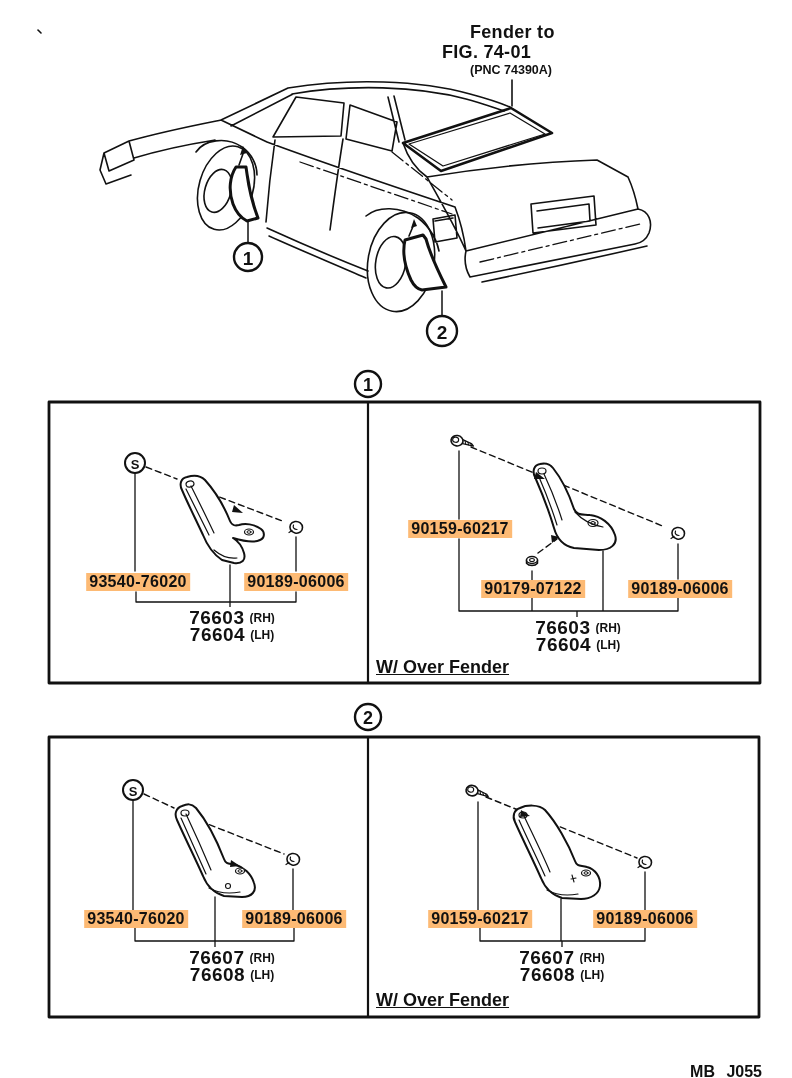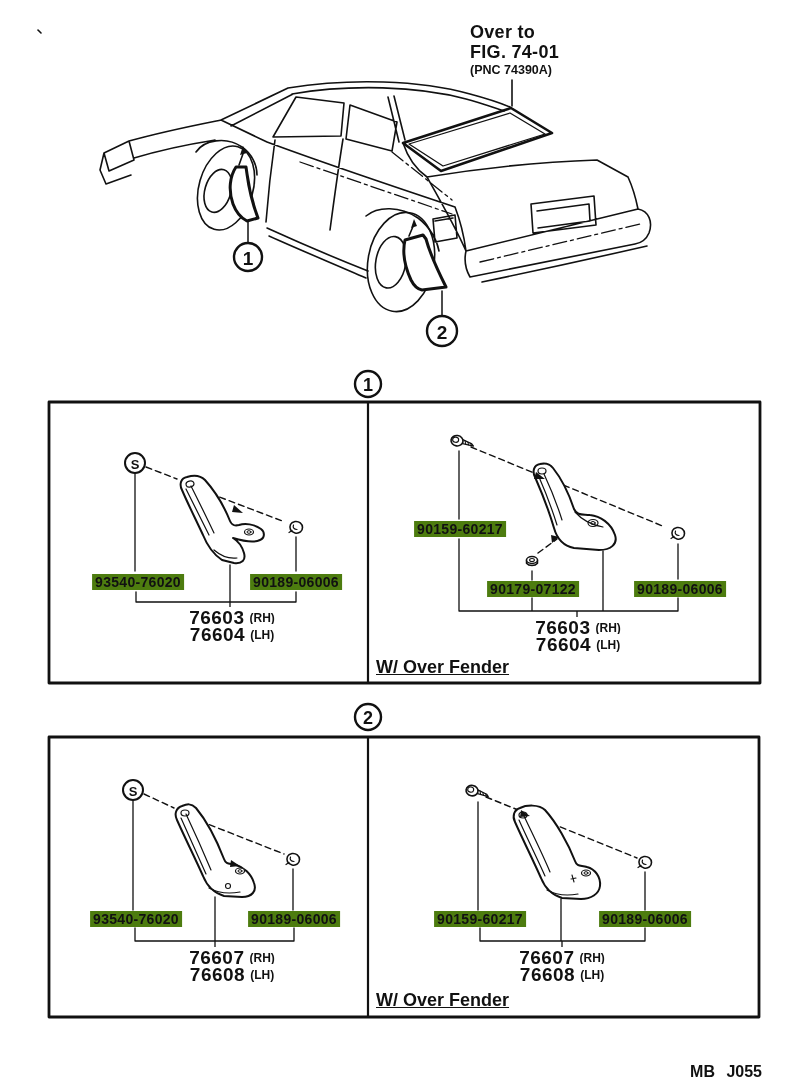--- a/index.html
+++ b/index.html
@@ -10,22 +10,22 @@
   }
   .art{position:absolute;left:0;top:0;}
   .art path,.art rect,.art line,.art circle,.art ellipse,.art polyline{
     stroke:#111;fill:none;stroke-linecap:round;stroke-linejoin:round;
   }
   .art .fillw{fill:#ffffff;}
   .art .head{fill:#111;stroke:none;}
   .art text{font-family:"Liberation Sans",sans-serif;font-weight:bold;fill:#111;stroke:none;}
   .pn{
     position:absolute;transform:translate(-50%,-50%);
-    font-weight:bold;font-size:14px;letter-spacing:.3px;
-    background:#4d7c0f;padding:0 3px;white-space:nowrap;
+    font-weight:bold;font-size:16px;letter-spacing:.3px;
+    background:#fdba74;padding:0 3px;white-space:nowrap;
   }
   .pn-big{
     position:absolute;transform:translate(-50%,-50%);
     display:flex;align-items:center;gap:5px;background:#fff;padding:0 2px;white-space:nowrap;
   }
   .pn-big .big{font-weight:bold;font-size:19px;letter-spacing:.5px;}
   .pn-big .side{font-weight:bold;font-size:12px;}
   .note{position:absolute;font-weight:bold;font-size:18px;white-space:nowrap;text-decoration:underline;}
   .refer{position:absolute;font-weight:bold;font-size:18px;white-space:nowrap;letter-spacing:.3px;}
   .refer-small{position:absolute;font-weight:bold;font-size:12.5px;white-space:nowrap;}
@@ -204,22 +204,22 @@
         <ellipse cx="-3.5" cy="-0.8" rx="3" ry="2.6" stroke-width="1.1"></ellipse>
       </g>
       <g transform="translate(645,863)">
         <path class="fillw" d="M-5.5,-3.5 C-7,0 -5.5,4 -1,5 C3.5,6 6.5,3 6.5,-0.5 C6.5,-4.5 3,-7 -1,-6.5 C-3.5,-6 -4.8,-5 -5.5,-3.5 Z" stroke-width="1.6"></path>
         <path d="M-2.5,-3 C-3.5,-0.5 -2,1.5 1,1.5 M-4,2.5 L-7,4.5" stroke-width="1.2"></path>
       </g>
       <path d="M478,802 L478,910 M480,928 L480,941 M645,872 L645,910 M645,928 L645,941 M561,899 L561,941 M480,941 L645,941 M562,941 L562,948" stroke-width="1.3"></path>
     </g>
   </svg>
 
-  <div class="refer" style="left:470px;top:22px">Over to</div>
-  <div class="refer" style="left:470px;top:42px">FIG. 74-01</div>
+  <div class="refer" style="left:470px;top:22px">Fender to</div>
+  <div class="refer" style="left:442px;top:42px">FIG. 74-01</div>
   <div class="refer-small" style="left:470px;top:63px">(PNC 74390A)</div>
 
   <div class="pn" style="left:138px;top:582px">93540-76020</div>
   <div class="pn" style="left:296px;top:582px">90189-06006</div>
   <div class="pn-big" style="left:232px;top:618px">
     <span class="big">76603</span>
     <span class="side">(RH)</span>
   </div>
   <div class="pn-big" style="left:232px;top:635px">
     <span class="big">76604</span>

